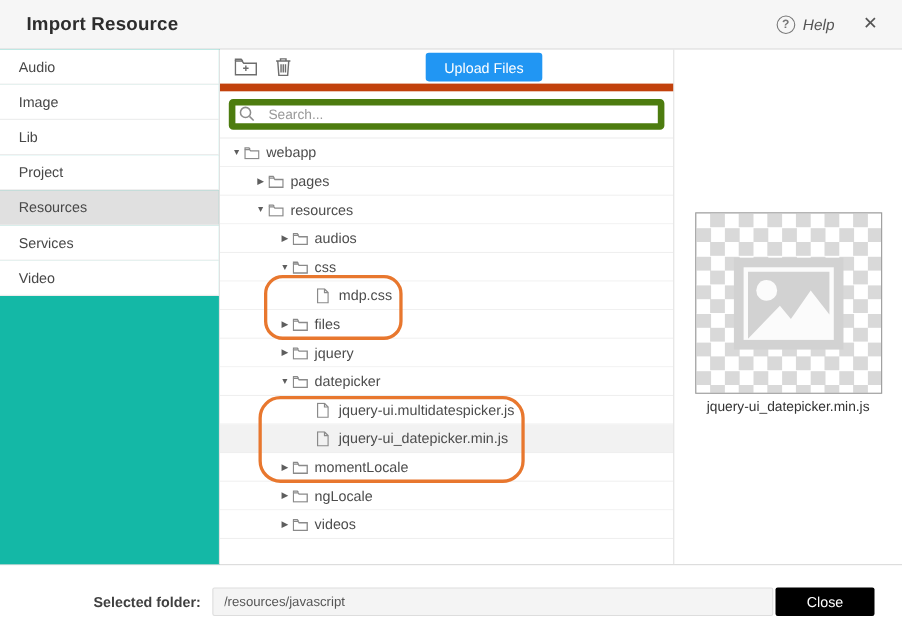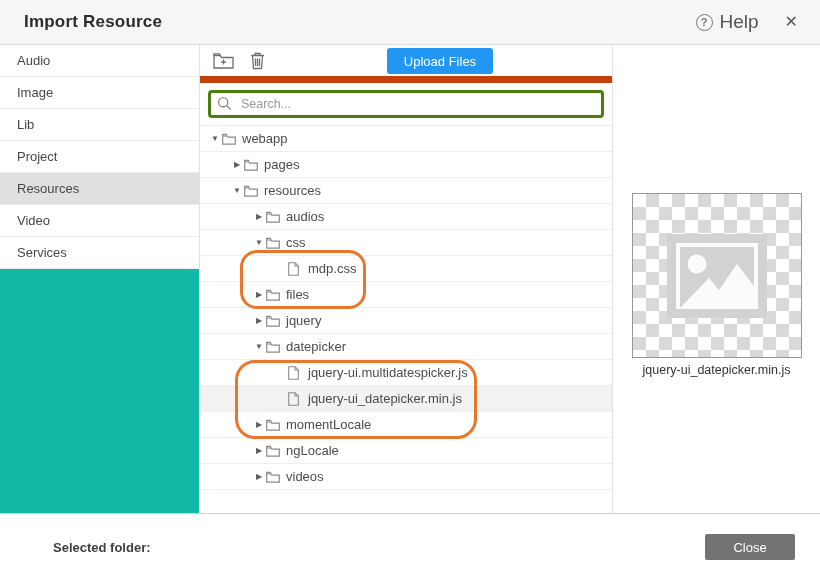--- a/index.html
+++ b/index.html
@@ -14,21 +14,21 @@
   
   .header {
     height:45px; flex:0 0 45px; background:#f6f6f6; border-bottom:1px solid #dcdcdc;
     display:flex; align-items:center; padding:0 22px 0 24px;
   }
   .header .title { font-size:17px; font-weight:700; color:#2d2d2d; letter-spacing:.2px; }
   .header .spacer { flex:1; }
   .help-wrap { display:flex; align-items:center; gap:7px; cursor:pointer; color:#555; }
   .help-icon { width:17px; height:17px; border:1.4px solid #777; border-radius:50%;
     display:flex; align-items:center; justify-content:center; font-size:11px; color:#777; font-weight:700;}
-  .help-label { font-size:19px; color:#555; }
+  .help-label { font-size:14px; color:#555;font-style:italic; }
   .close-x { margin-left:26px; font-size:16px; color:#555; cursor:pointer; line-height:1; }
 
   
   .body { flex:1 1 auto; display:flex; border-bottom:1px solid #cfcfcf; min-height:0; }
 
   
   .sidebar { width:200px; flex:0 0 200px; border-right:1px solid #e2e2e2; background:#14b8a6; }
   .side-item {
     height:32px; display:flex; align-items:center; padding-left:17px;
     font-size:13px; color:#474747; border-bottom:1px solid #ececec; cursor:pointer; background:#fff;
@@ -39,21 +39,21 @@
   .center { width:413px; flex:0 0 413px; border-right:1px solid #e2e2e2; display:flex; flex-direction:column; min-height:0; }
   .toolbar { height:38px; flex:0 0 38px; display:flex; align-items:center; padding:0 12px; border-bottom:7px solid #c2410c; }
   .tool-icon { width:22px; height:22px; margin-right:12px; color:#6e6e6e; cursor:pointer; display:flex; align-items:center; justify-content:center; }
   .upload-btn {
     margin:0 auto; background:var(--accent-blue,#2196f3); color:#fff; border:none; border-radius:3px;
     font-size:13px; font-family:inherit; padding:6px 17px; height:26px; cursor:pointer; font-weight:400;
   }
   .search-wrap { flex:0 0 42px; padding:7px 8px; }
   .search-box { position:relative; height:28px; }
   .search-box input {
-    width:100%; height:28px; border:3px solid #4d7c0f; border-radius:4px; padding:0 10px 0 30px;
+    width:100%; height:28px; border:6px solid #4d7c0f; border-radius:4px; padding:0 10px 0 30px;
     font-size:12.5px; font-family:inherit; color:#555; background:#fff; outline:none;
   }
   .search-box input::placeholder { color:#9a9a9a; }
   .search-glyph { position:absolute; left:9px; top:6px; width:15px; height:15px; color:#8d8d8d; }
 
   
   .tree { flex:1 1 auto; position:relative; overflow:hidden; border-top:1px solid #ececec; }
   .tree-row {
     height:26px; display:flex; align-items:center; border-bottom:1px solid #efefef;
     font-size:13px; color:#4c4c4c; cursor:pointer; background:#fff;
@@ -72,28 +72,28 @@
   .preview { flex:1 1 auto; display:flex; flex-direction:column; align-items:center; }
   .checker {
     margin-top:148px; width:170px; height:165px; border:1px solid #979797;
     background:conic-gradient(#d9d9d9 90deg,#ffffff 90deg 180deg,#d9d9d9 180deg 270deg,#ffffff 270deg);
     background-size:26px 26px;
     display:flex; align-items:center; justify-content:center;
   }
   .caption { margin-top:5px; font-size:12.5px; color:#333; }
 
   
-  .footer { height:66px; flex:0 0 66px; background:#fff; display:flex; align-items:center; padding:0 25px 0 53px; }
+  .footer { height:66px; flex:0 0 66px; background:#fff; display:flex; align-items:center; padding:0 25px 0 85px; }
   .footer-label { font-size:13px; font-weight:700; color:#3f3f3f; margin-right:10px; white-space:nowrap; }
   .path-input {
     width:510px; height:26px; background:#f4f4f4; border:1px solid #ddd; border-radius:2px;
     font-size:12px; font-family:inherit; color:#555; padding:0 10px; outline:none;
   }
   .close-btn {
-    margin-left:auto; width:90px; height:26px; background:#737373; color:#fff; border:none; border-radius:2px;
+    margin-left:auto; width:90px; height:26px; background:#000000; color:#fff; border:none; border-radius:2px;
     font-size:13px; font-family:inherit; cursor:pointer;
   }
 </style>
 </head>
 <body>
 
 <div class="dialog">
 
   <div class="header">
     <div class="title">Import Resource</div>
@@ -106,22 +106,22 @@
   </div>
 
   <div class="body">
 
     <div class="sidebar" id="sidebar">
         <div class="side-item">Audio</div>
         <div class="side-item">Image</div>
         <div class="side-item">Lib</div>
         <div class="side-item">Project</div>
         <div class="side-item selected">Resources</div>
+        <div class="side-item">Services</div>
         <div class="side-item">Video</div>
-        <div class="side-item">Services</div>
       </div>
 
     <div class="center">
       <div class="toolbar">
         <span class="tool-icon">
           <svg width="21" height="17" viewBox="0 0 21 17" fill="none" stroke="currentColor" stroke-width="1.3">
             <path d="M1 3.5 h6 l1.6 2 H20 v10.5 H1 Z"></path>
             <path d="M1 3.5 V1.8 h5.2 l1.4 1.7"></path>
             <path d="M10.5 7.5 v5 M8 10 h5"></path>
           </svg>
@@ -301,16 +301,17 @@
           <path d="M13 13 H87 V52 L70 30 L52 56 L42 44 L13 74 Z" fill="#d2d2d2"></path>
           <circle cx="30" cy="30" r="9.5" fill="#fbfbfb"></circle>
         </svg>
       </div>
       <div class="caption">jquery-ui_datepicker.min.js</div>
     </div>
   </div>
 
   <div class="footer">
     <span class="footer-label">Selected folder:</span>
+    <input class="path-input" type="text" value="/resources/javascript" style="">
     <button class="close-btn">Close</button>
   </div>
 
 </div>
 
 </body></html>

